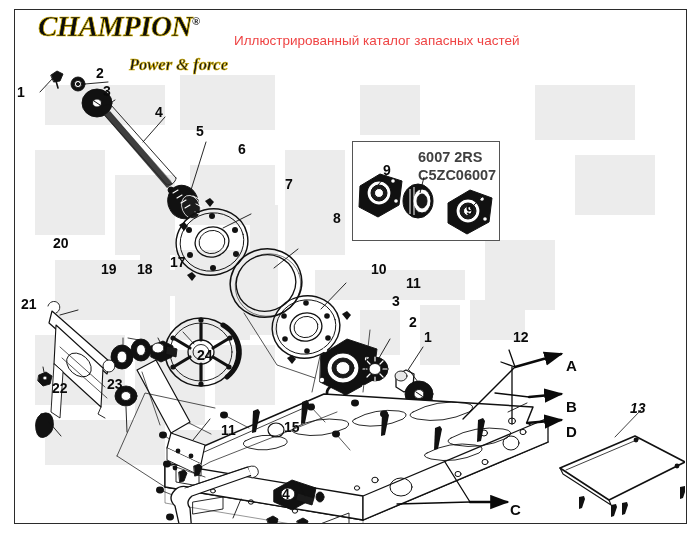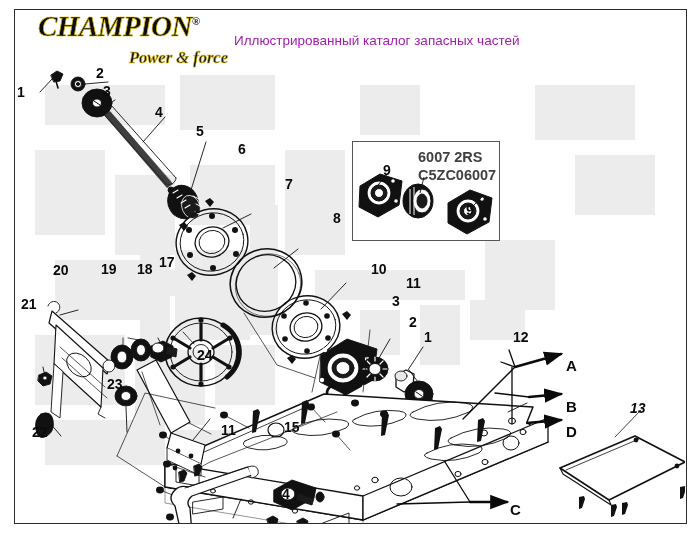--- a/index.html
+++ b/index.html
@@ -58,29 +58,29 @@
     -webkit-text-stroke: 0px;
   }
   .logo-sub {
     font-family: "Liberation Serif", serif;
     font-weight: bold;
     font-style: italic;
     font-size: 16.5px;
     color: #1a1a1a;
     -webkit-text-stroke: 0.6px #d8b400;
     text-align: right;
-    margin-top: 7px;
+    margin-top: 14px;
     white-space: nowrap;
   }
   .hdr-title {
     position: absolute;
     left: 234px;
     top: 33px;
     font-size: 13.5px;
-    color: #a21caf;
+    color: #ef4444;
     white-space: nowrap;
   }
   .hdr-model {
     position: absolute;
     left: 548px;
     top: 33px;
     font-size: 13.5px;
     color: #1a1a1a;
     white-space: nowrap;
   }
@@ -596,26 +596,26 @@
   <div class="lbl" style="left:371px;top:262px;">10</div>
   <div class="lbl" style="left:406px;top:276px;">11</div>
   <div class="lbl" style="left:392px;top:294px;">3</div>
   <div class="lbl" style="left:409px;top:315px;">2</div>
   <div class="lbl" style="left:424px;top:330px;">1</div>
   <div class="lbl" style="left:513px;top:330px;">12</div>
   <div class="lbl" style="left:630px;top:401px;font-style:italic;">13</div>
   <div class="lbl" style="left:282px;top:487px;">4</div>
   <div class="lbl" style="left:284px;top:420px;">15</div>
   <div class="lbl" style="left:221px;top:423px;">11</div>
-  <div class="lbl" style="left:159px;top:255px;text-align:right;">17</div>
+  <div class="lbl" style="left:170px;top:255px;text-align:right;">17</div>
   <div class="lbl" style="left:137px;top:262px;">18</div>
   <div class="lbl" style="left:101px;top:262px;">19</div>
-  <div class="lbl" style="left:53px;top:236px;margin-top:27px;">20</div>
+  <div class="lbl" style="left:53px;top:236px;">20</div>
   <div class="lbl" style="left:21px;top:297px;">21</div>
-  <div class="lbl" style="left:32px;top:381px;margin-top:44px;">22</div>
+  <div class="lbl" style="left:52px;top:381px;">22</div>
   <div class="lbl" style="left:107px;top:377px;">23</div>
   <div class="lbl" style="left:197px;top:348px;text-align:right;">24</div>
 
   <div class="lbl" style="left:383px;top:163px;">9</div>
   <div class="lbl" style="left:466px;top:203px;">9</div>
 
   <div class="lbl letter" style="left:566px;top:358px;">A</div>
   <div class="lbl letter" style="left:566px;top:399px;">B</div>
   <div class="lbl letter" style="left:566px;top:424px;">D</div>
   <div class="lbl letter" style="left:510px;top:502px;">C</div>

